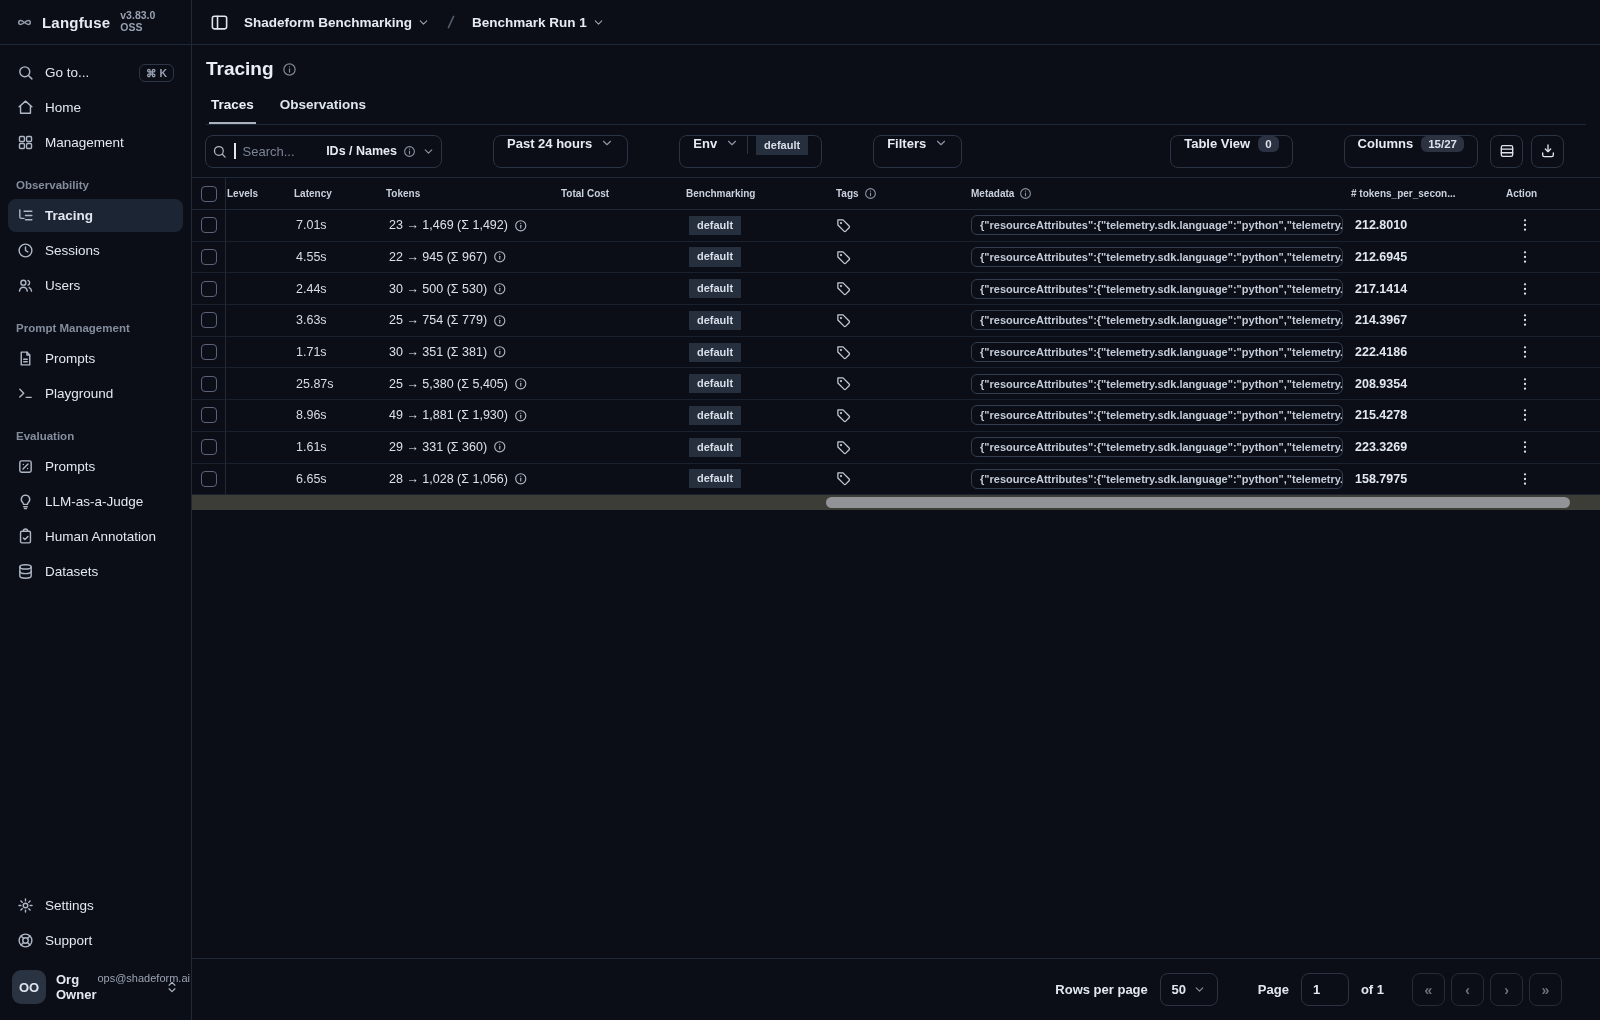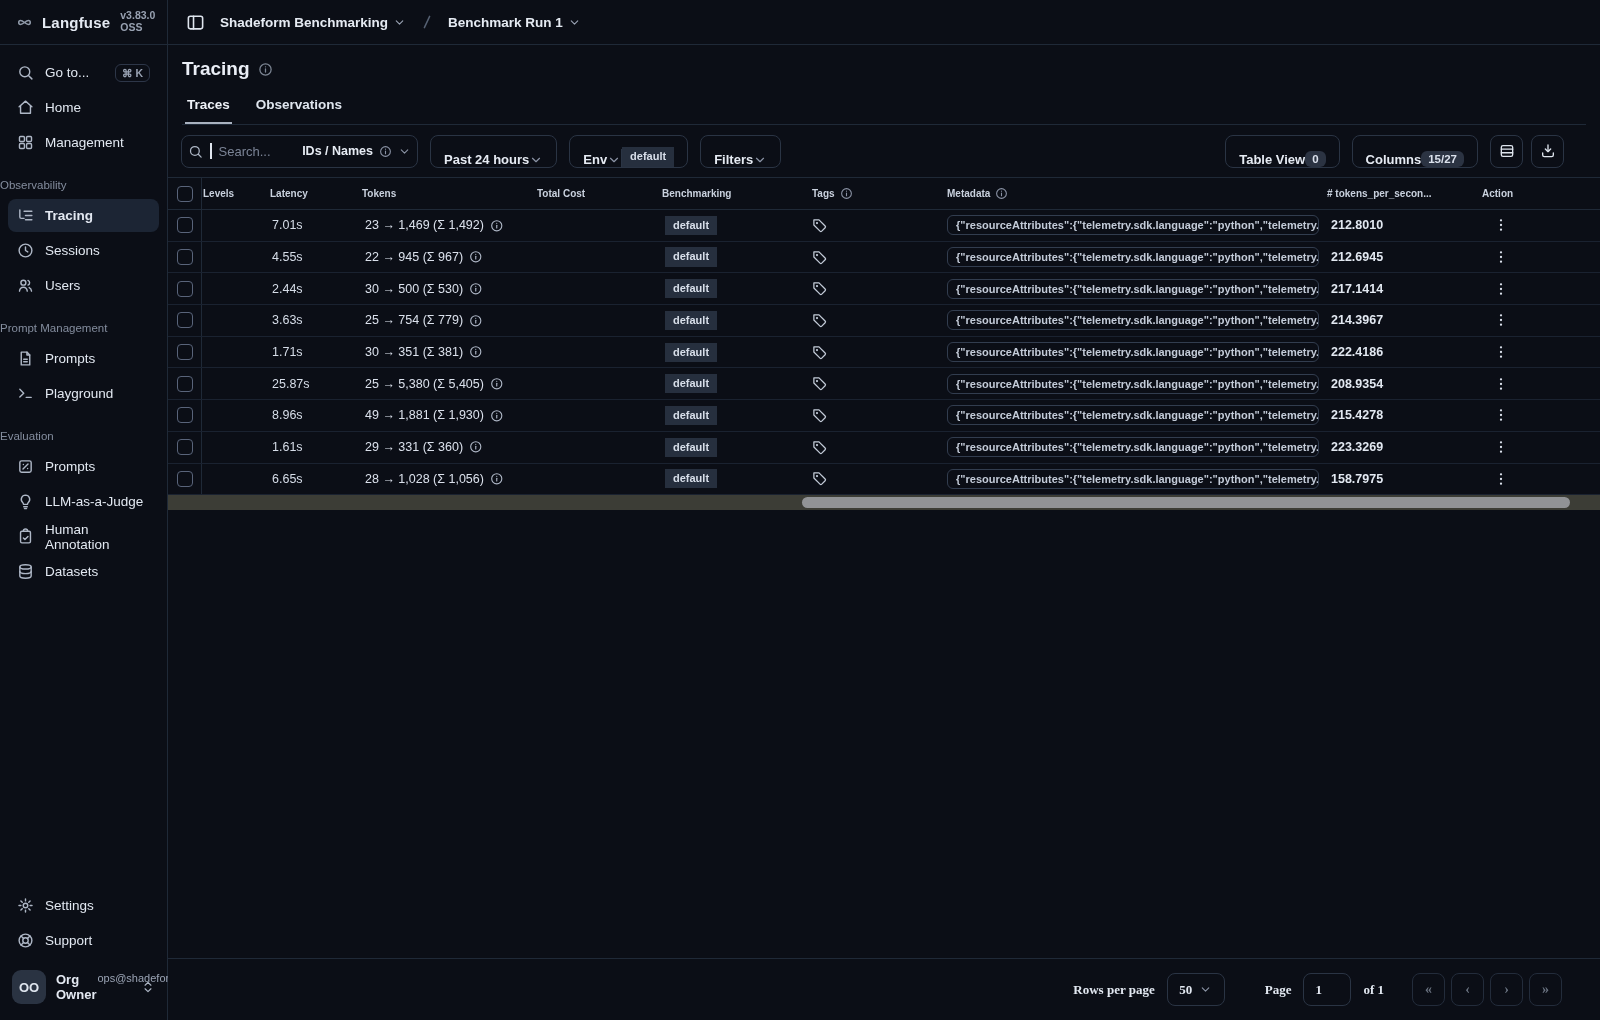--- a/index.html
+++ b/index.html
@@ -20,30 +20,30 @@
     background:var(--bg);
     color:var(--text);
     font-family:"Liberation Sans", sans-serif;
     font-size:13px;
     display:flex;
   }
   .ic{stroke:currentColor;fill:none;stroke-width:2;stroke-linecap:round;stroke-linejoin:round;flex:none;}
   .ic-fill{fill:currentColor;stroke:none;flex:none;}
 
   
-  .sidebar{width:168px;flex:none;height:100%;border-right:1px solid var(--border);display:flex;flex-direction:column;background:var(--bg);}
+  .sidebar{width:192px;flex:none;height:100%;border-right:1px solid var(--border);display:flex;flex-direction:column;background:var(--bg);}
   .logo-row{height:45px;flex:none;border-bottom:1px solid var(--border);display:flex;align-items:center;padding:0 15px;gap:8px;}
   .logo-glyph{width:19px;height:19px;color:#8f99a8;}
   .logo-name{font-size:15px;font-weight:700;letter-spacing:.2px;}
   .logo-ver{font-size:10.5px;font-weight:600;color:#98a1b1;margin-left:2px;margin-top:-2px;}
   .side-list{padding-top:10px;display:flex;flex-direction:column;}
   .side-item{height:33px;margin:1px 8px;padding:0 9px;display:flex;align-items:center;gap:11px;border-radius:8px;font-size:13.5px;font-weight:500;color:#e2e8f1;cursor:pointer;}
   .side-item .ic{width:17px;height:17px;color:#aeb7c6;}
   .side-item.active{background:var(--active-item);font-weight:600;}
-  .section-title{padding:19px 0 7px;font-size:11.5px;font-weight:400;color:#848d9e;}
+  .section-title{padding:19px 16px 7px;font-size:11.5px;font-weight:700;color:#848d9e;}
   .kbd{margin-left:auto;border:1px solid #2d3648;border-radius:6px;font-size:10.5px;font-weight:600;padding:2px 6px;color:#9aa3b4;}
   .side-spacer{flex:1;}
   .user-row{display:flex;align-items:center;gap:10px;padding:12px 12px 16px;}
   .avatar{width:34px;height:34px;border-radius:9px;background:#2a3342;display:flex;align-items:center;justify-content:center;font-size:13px;font-weight:700;color:#dfe5ee;flex:none;}
   .user-meta{display:flex;flex-direction:row;gap:1px;min-width:0;}
   .user-name{font-size:13px;font-weight:700;}
   .user-email{font-size:11px;color:#9aa3b4;}
   .user-caret{margin-left:auto;width:14px;height:14px;color:#aeb7c6;}
 
   
@@ -64,21 +64,21 @@
   .tab.active{border-bottom-color:#a9b2c0;color:#eef1f7;}
 
   .toolbar{flex:none;height:52px;display:flex;align-items:center;padding:0 36px 0 13px;gap:12px;}
   .searchbox{width:237px;height:33px;border:1px solid var(--btn-border);border-radius:8px;display:flex;align-items:center;padding:0 6px;gap:7px;background:var(--bg);}
   .searchbox .ic{width:15px;height:15px;color:#aeb7c6;}
   .caret{width:1.5px;height:16px;background:#dfe5ee;flex:none;}
   .search-input{background:transparent;border:none;outline:none;color:var(--text);font-family:inherit;font-size:13px;width:70px;padding:0;}
   .search-input::placeholder{color:#7b8496;}
   .search-mode{display:flex;align-items:center;gap:6px;margin-left:auto;font-size:12.5px;font-weight:700;color:#e6ebf3;cursor:pointer;}
   .search-mode .ic{width:13px;height:13px;color:#8b93a5;}
-  .tbtn{height:33px;border:1px solid var(--btn-border);border-radius:8px;background:var(--bg);display:flex;align-items:flex-end;padding:0 13px;gap:0;font-size:13px;font-weight:600;color:#e6ebf3;cursor:pointer;font-family:inherit;}
+  .tbtn{height:33px;border:1px solid var(--btn-border);border-radius:8px;background:var(--bg);display:flex;align-items:flex-start;padding:0 13px;gap:8px;font-size:13px;font-weight:600;color:#e6ebf3;cursor:pointer;font-family:inherit;margin-left:39px;}
   .tbtn .chev{width:14px;height:14px;color:#8b93a5;}
   .vdiv{width:1px;height:18px;background:#2a3444;}
   .badge{background:var(--badge-bg);color:#d8dfea;font-size:11px;font-weight:600;border-radius:0;padding:3px 8px;line-height:1.2;}
   .count-badge{background:#2b3342;color:#dbe1ec;font-size:11.5px;font-weight:600;border-radius:6px;padding:2px 7px;}
   .toolbar-right{margin-left:auto;display:flex;align-items:center;gap:12px;}
   .icon-btn{width:33px;height:33px;border:1px solid var(--btn-border);border-radius:8px;background:var(--bg);display:flex;align-items:center;justify-content:center;color:#dfe5ee;cursor:pointer;}
   .icon-btn .ic{width:16px;height:16px;}
   .icon-btn.last{margin-left:-4px;}
 
   
@@ -100,21 +100,21 @@
   .td-tps{font-weight:700;padding-left:9px;color:#e2e8f1;}
   .td-action{padding-left:16px;}
   .td-action .ic-fill{width:16px;height:16px;color:#dbe1ec;cursor:pointer;}
 
   .hscroll{height:15px;background:#3c3d36;position:relative;flex:none;}
   .hscroll-thumb{position:absolute;top:2px;bottom:2px;left:634px;right:30px;background:#919396;border-radius:6px;cursor:grab;}
 
   .void{flex:1;background:var(--bg);}
 
   
-  .footer{flex:none;height:62px;border-top:1px solid var(--border);display:flex;align-items:center;justify-content:flex-end;padding:0 38px;gap:12px;font-weight:600;color:#e2e8f1;font-family:Liberation Serif, serif;}
+  .footer{flex:none;height:62px;border-top:1px solid var(--border);display:flex;align-items:center;justify-content:flex-end;padding:0 38px;gap:12px;font-weight:600;color:#e2e8f1;}
   .foot-label{font-size:13px;font-weight:700;}
   .select{height:33px;min-width:58px;border:1px solid var(--btn-border);border-radius:8px;display:flex;align-items:center;justify-content:center;gap:7px;padding:0 10px;font-size:13px;font-weight:600;cursor:pointer;}
   .select .chev{width:13px;height:13px;color:#8b93a5;}
   .gap-lg{width:16px;}
   .page-input{width:48px;height:33px;border:1px solid var(--btn-border);border-radius:8px;background:transparent;color:var(--text);font-family:inherit;font-size:13px;font-weight:600;padding:0 0 0 11px;outline:none;}
   .pager{display:flex;gap:6px;margin-left:16px;}
   .pg-btn{width:33px;height:33px;border:1px solid #232c3b;border-radius:8px;background:var(--bg);color:#6b7482;font-size:14px;font-weight:700;display:flex;align-items:center;justify-content:center;cursor:pointer;font-family:inherit;}
 </style>
 </head>
 <body>

